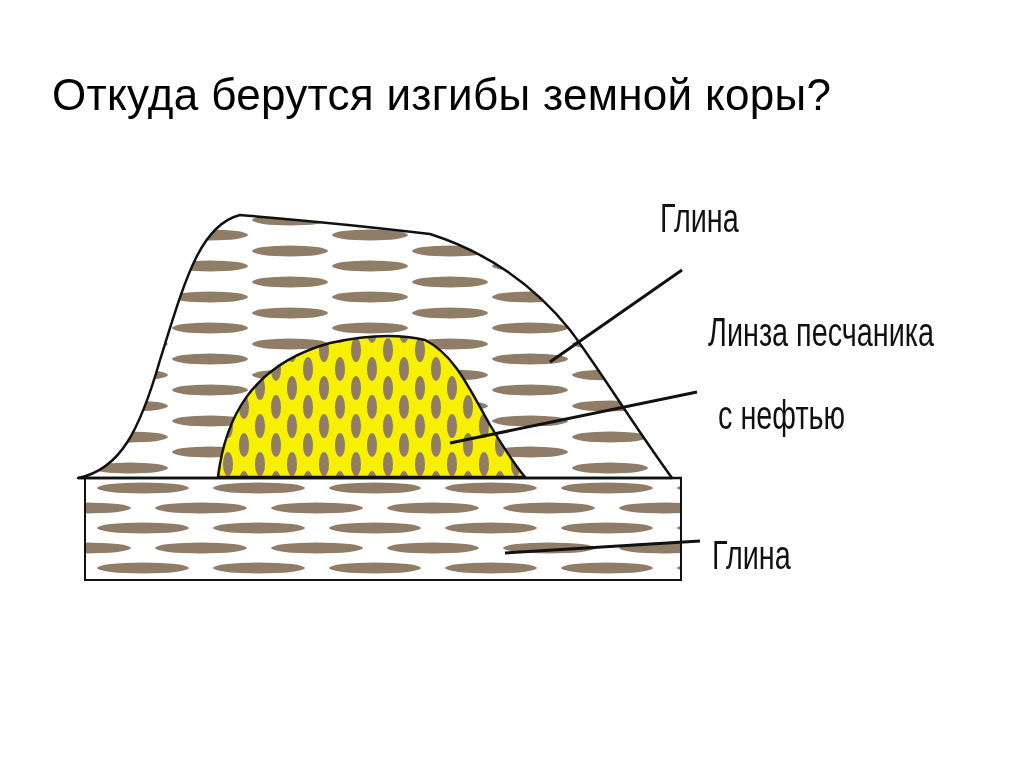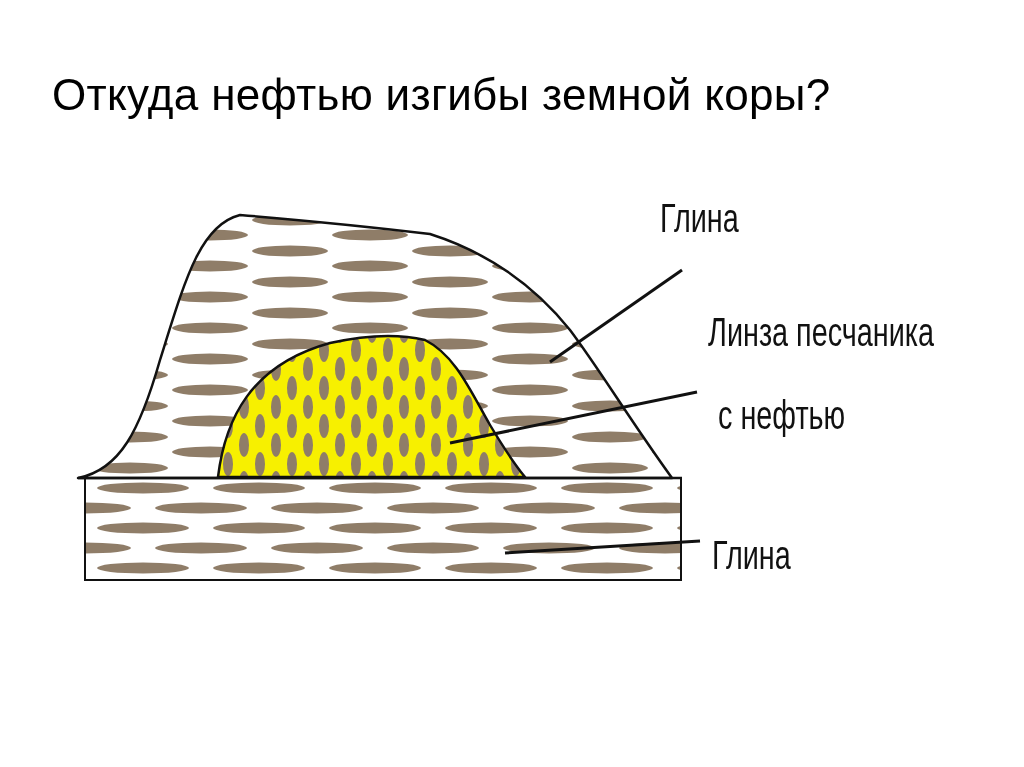--- a/index.html
+++ b/index.html
@@ -14,21 +14,21 @@
       position: absolute;
       font-family: "Liberation Sans", sans-serif;
       font-size: 40px; color: #111;
       transform: scaleX(0.72); transform-origin: left top;
       white-space: nowrap; line-height: 1;
     }
   </style>
 </head>
 <body>
 
-<div class="slide-title">Откуда нефтью изгибы земной коры?</div>
+<div class="slide-title">Откуда берутся изгибы земной коры?</div>
 
 <svg class="diagram" viewBox="0 0 1024 767" xmlns="http://www.w3.org/2000/svg">
   <defs>
     <pattern id="clayPat" patternUnits="userSpaceOnUse" width="160" height="31" x="90" y="212">
       <rect width="160" height="31" fill="#ffffff"></rect>
       <ellipse cx="40" cy="8" rx="38" ry="5.5" fill="#8f7d68"></ellipse>
       <ellipse cx="120" cy="23" rx="38" ry="5.5" fill="#8f7d68"></ellipse>
     </pattern>
     <pattern id="clayPat2" patternUnits="userSpaceOnUse" width="116" height="40" x="85" y="478">
       <rect width="116" height="40" fill="#ffffff"></rect>

